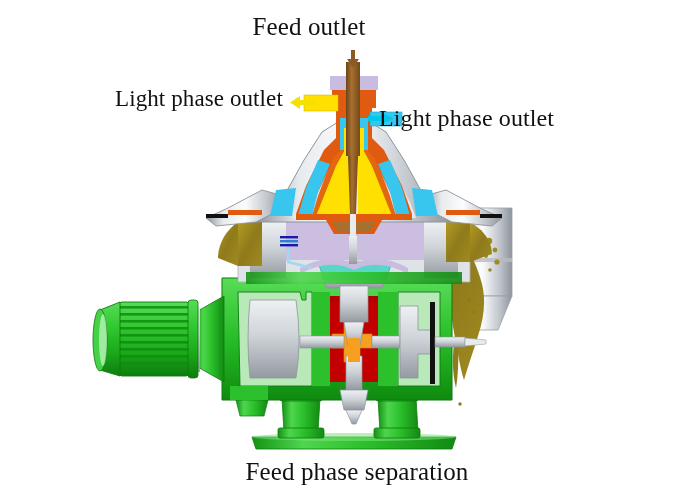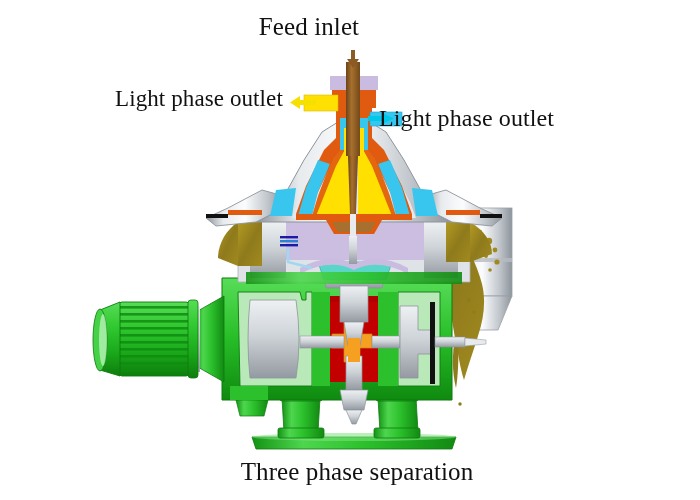--- a/index.html
+++ b/index.html
@@ -294,18 +294,18 @@
       <rect x="298" y="100" width="18" height="5" fill="#f5e000"></rect>
       <path d="M300,96 L300,109 L290,102.5 Z" fill="#f5e000"></path>
     </g>
     <g>
       <rect x="368" y="116" width="18" height="5" fill="#00c8e8"></rect>
       <path d="M384,114 L384,123 L394,118.5 Z" fill="#00c8e8"></path>
     </g>
 
   </svg>
 
-  <div class="lbl" id="lbl-feed">Feed inlet</div>
+  <div class="lbl" id="lbl-feed">Feed outlet</div>
   <div class="lbl" id="lbl-light-left">Light phase outlet</div>
   <div class="lbl" id="lbl-light-right">Light phase outlet</div>
-  <div class="lbl" id="lbl-caption">Three phase separation</div>
+  <div class="lbl" id="lbl-caption">Feed phase separation</div>
 
 </div>
 
 </body></html>

